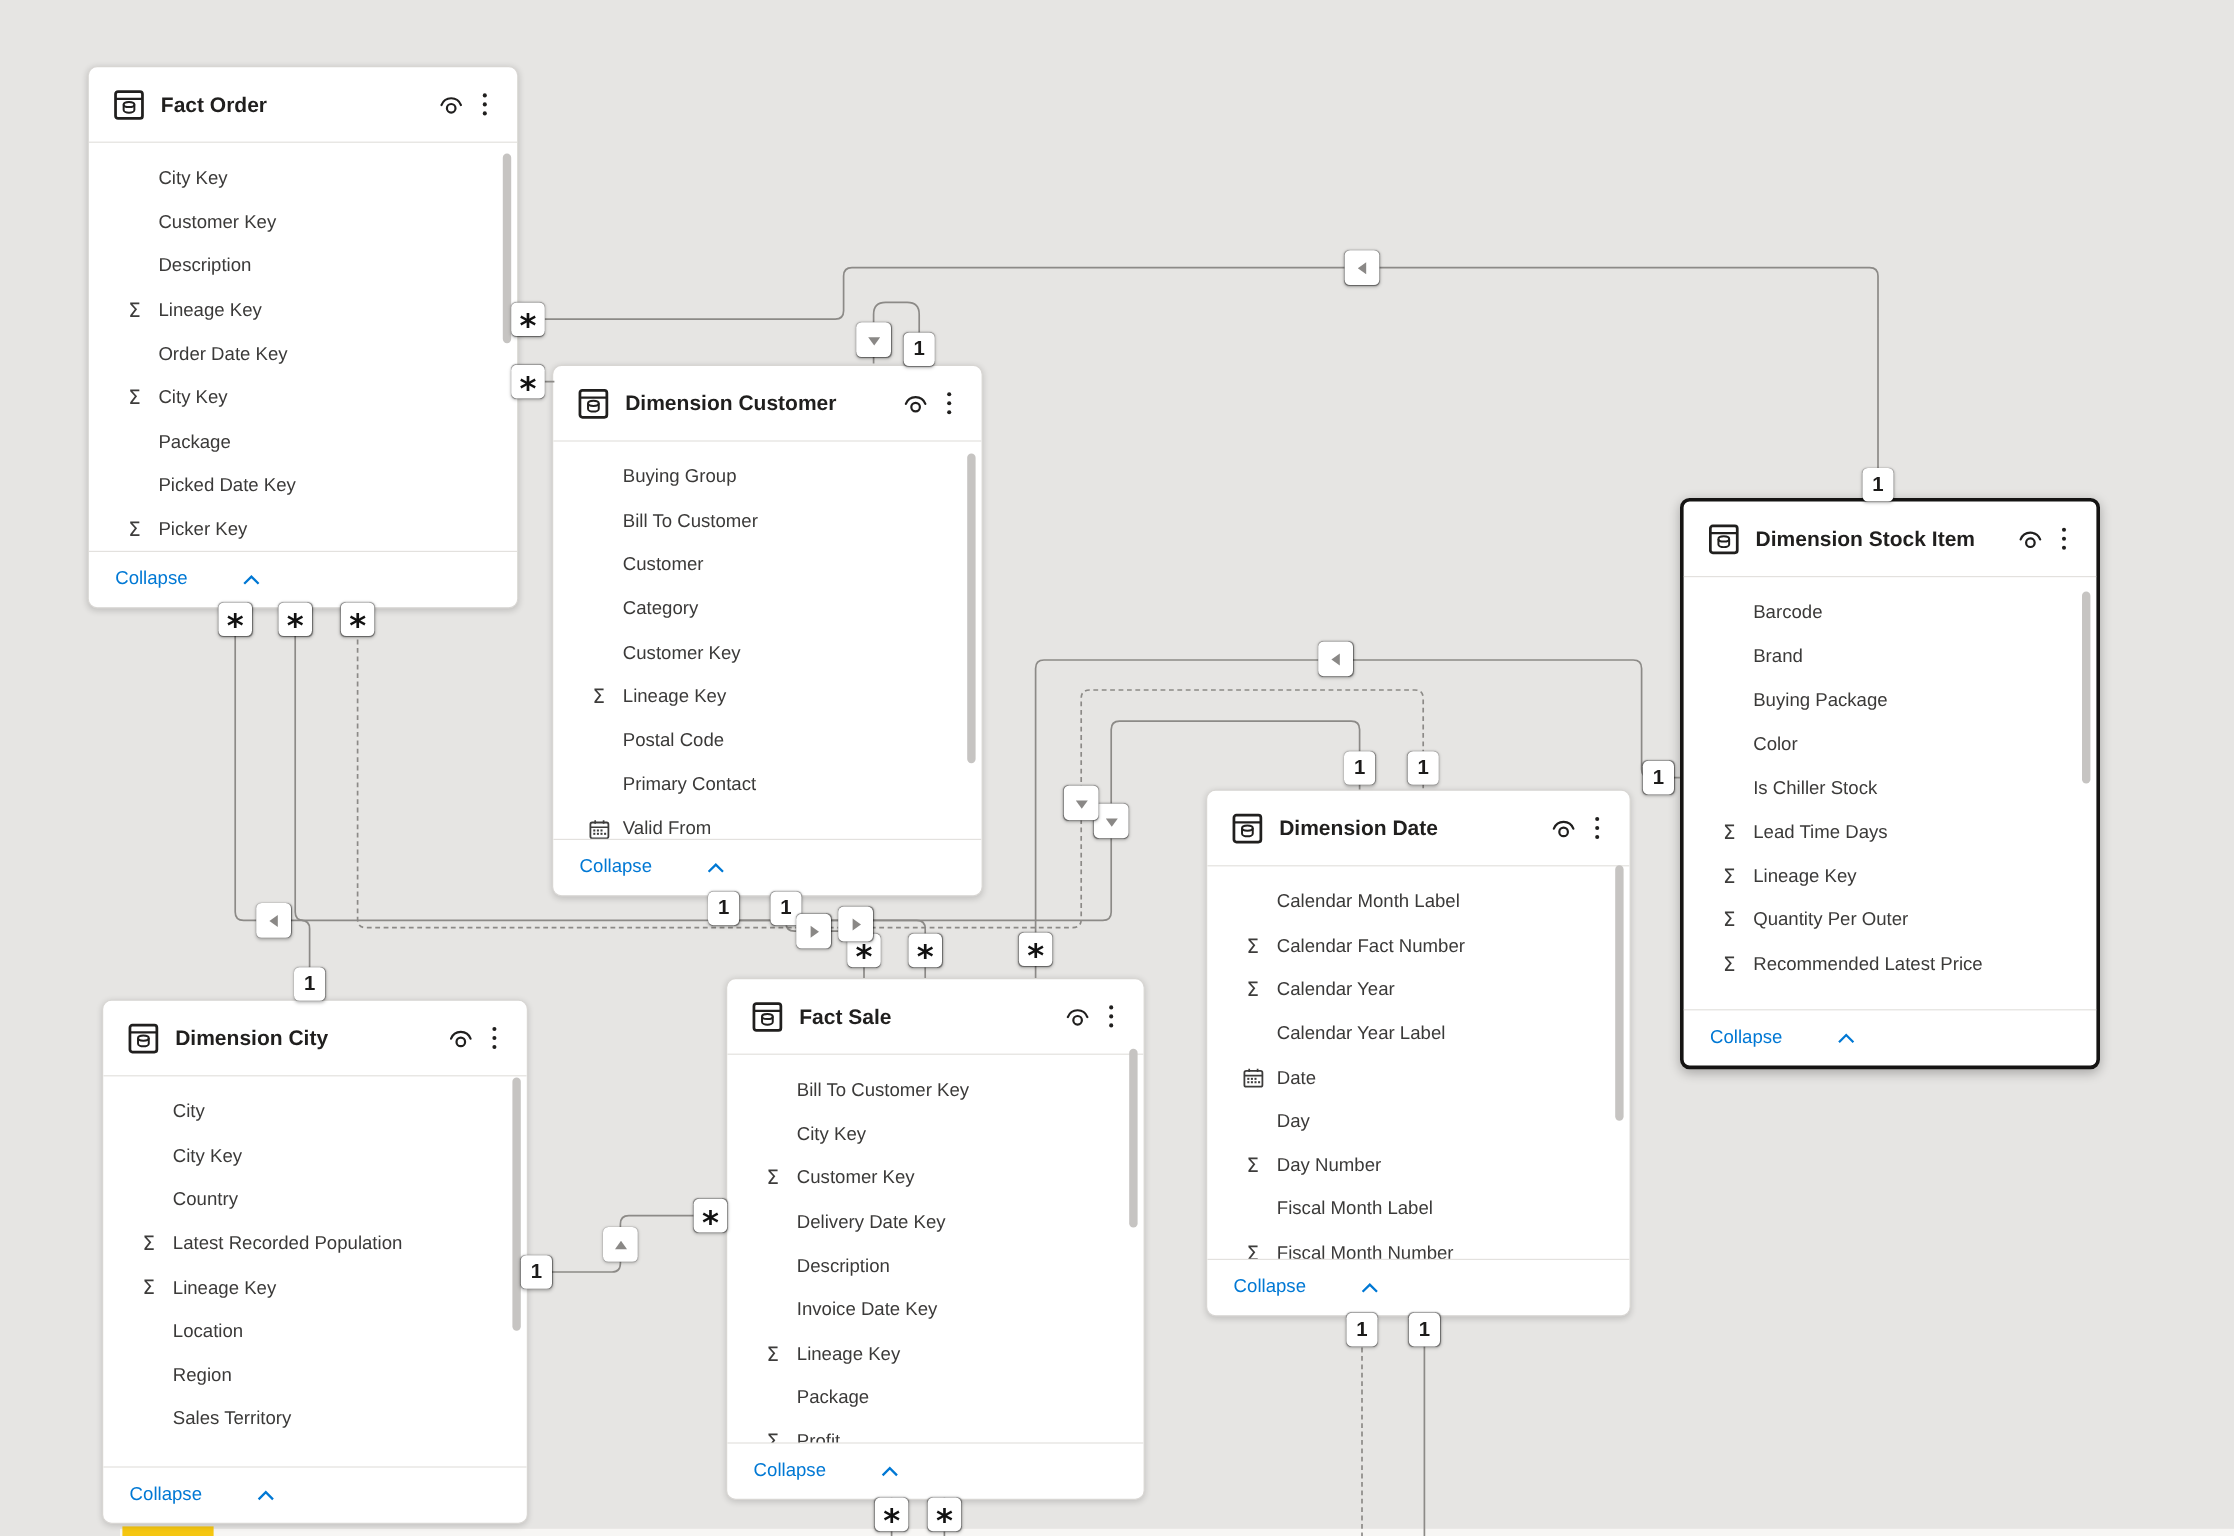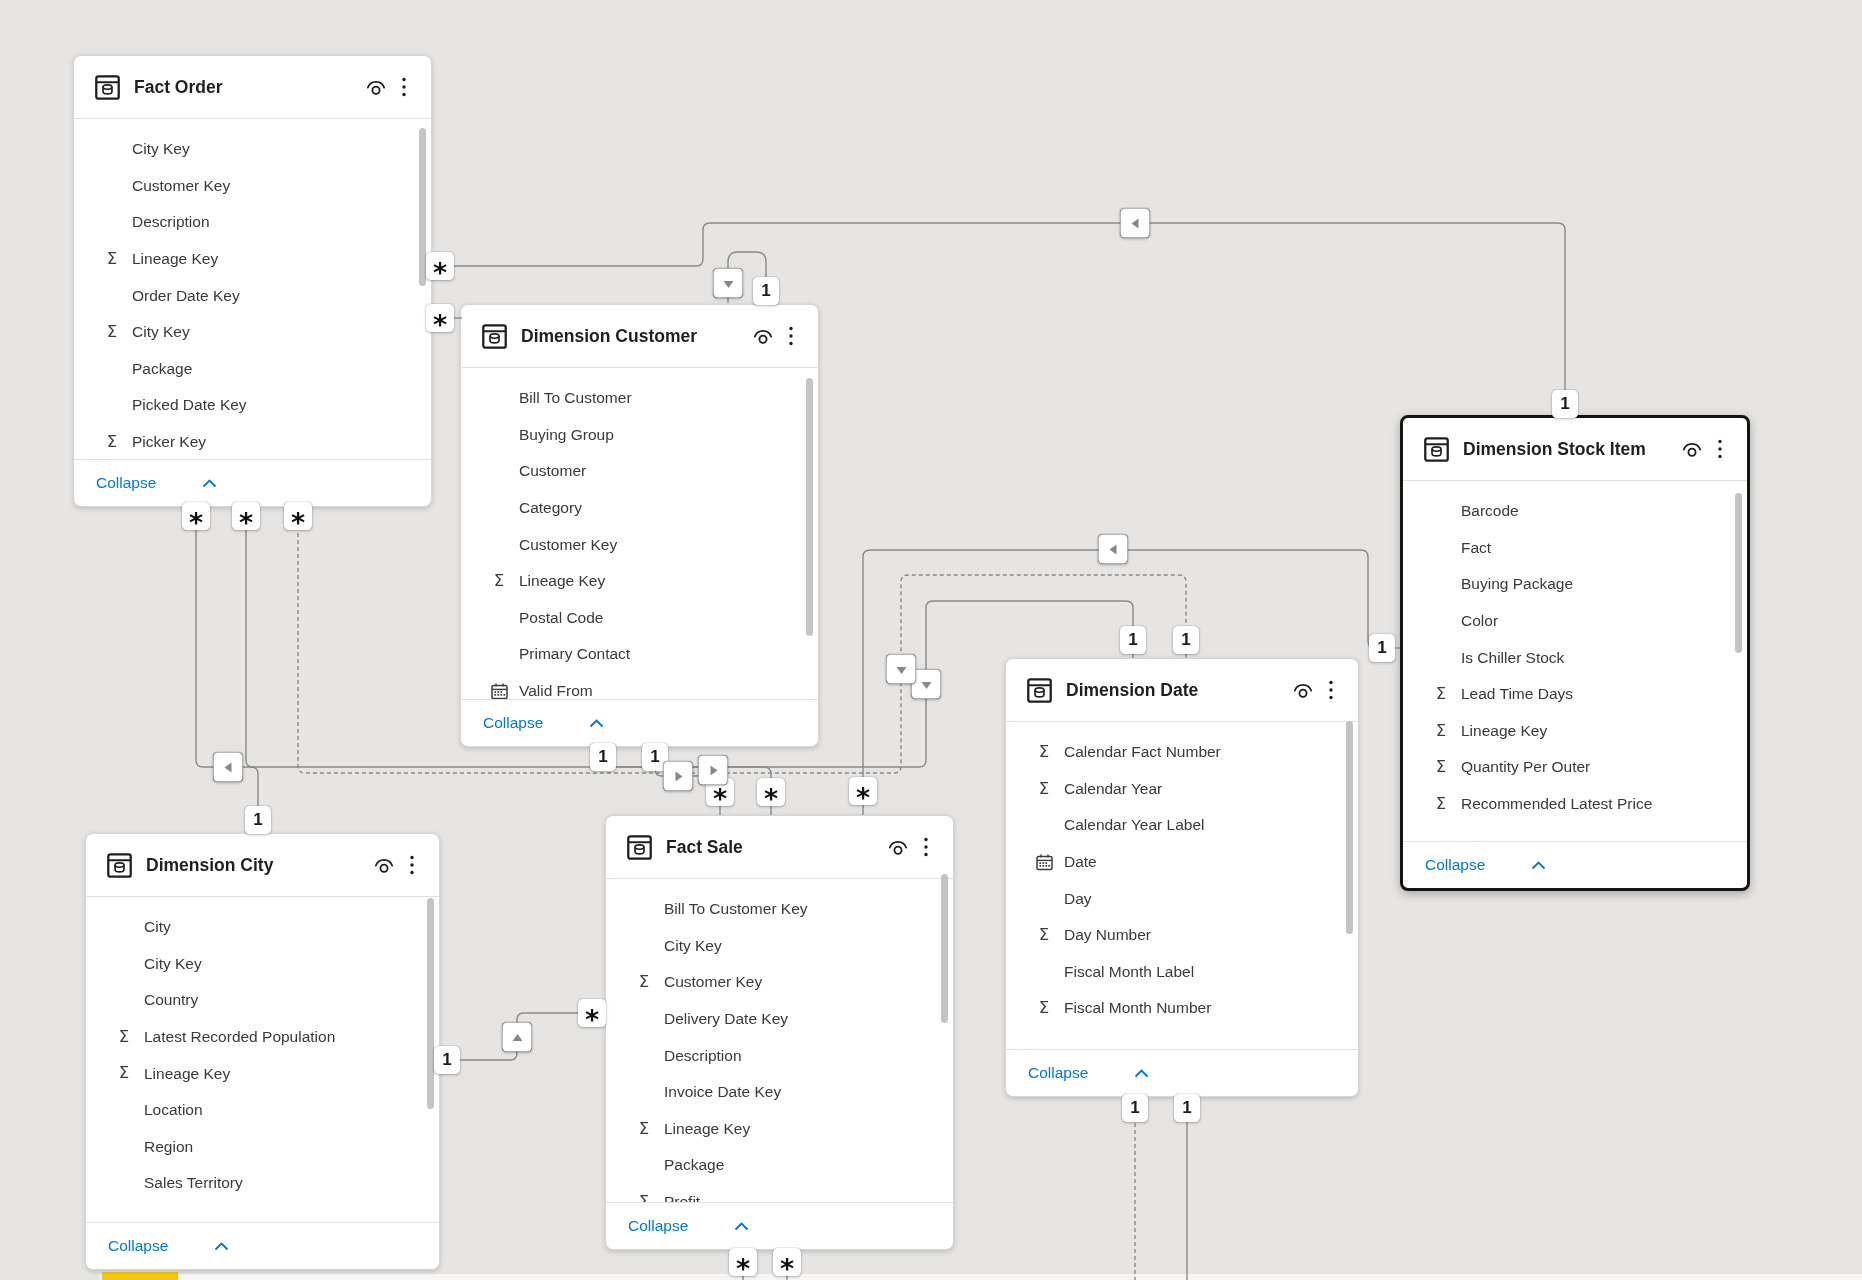--- a/index.html
+++ b/index.html
@@ -165,25 +165,25 @@
         <svg width="6" height="22" viewBox="0 0 6 22">
           <circle cx="3" cy="3.5" r="1.7" fill="#201f1e"></circle>
           <circle cx="3" cy="11" r="1.7" fill="#201f1e"></circle>
           <circle cx="3" cy="18.5" r="1.7" fill="#201f1e"></circle>
         </svg>
       </span>
     </div>
     <div class="t-fields">
         <div class="t-field">
     <span class="f-icon"></span>
+    <span class="f-name">Buying Group</span>
+  </div>
+        <div class="t-field">
+    <span class="f-icon"></span>
     <span class="f-name">Bill To Customer</span>
-  </div>
-        <div class="t-field">
-    <span class="f-icon"></span>
-    <span class="f-name">Buying Group</span>
   </div>
         <div class="t-field">
     <span class="f-icon"></span>
     <span class="f-name">Customer</span>
   </div>
         <div class="t-field">
     <span class="f-icon"></span>
     <span class="f-name">Category</span>
   </div>
         <div class="t-field">
@@ -258,21 +258,21 @@
         </svg>
       </span>
     </div>
     <div class="t-fields">
         <div class="t-field">
     <span class="f-icon"></span>
     <span class="f-name">Barcode</span>
   </div>
         <div class="t-field">
     <span class="f-icon"></span>
-    <span class="f-name">Fact</span>
+    <span class="f-name">Brand</span>
   </div>
         <div class="t-field">
     <span class="f-icon"></span>
     <span class="f-name">Buying Package</span>
   </div>
         <div class="t-field">
     <span class="f-icon"></span>
     <span class="f-name">Color</span>
   </div>
         <div class="t-field">
@@ -325,20 +325,24 @@
       </span>
       <span class="t-more">
         <svg width="6" height="22" viewBox="0 0 6 22">
           <circle cx="3" cy="3.5" r="1.7" fill="#201f1e"></circle>
           <circle cx="3" cy="11" r="1.7" fill="#201f1e"></circle>
           <circle cx="3" cy="18.5" r="1.7" fill="#201f1e"></circle>
         </svg>
       </span>
     </div>
     <div class="t-fields">
+        <div class="t-field">
+    <span class="f-icon"></span>
+    <span class="f-name">Calendar Month Label</span>
+  </div>
         <div class="t-field">
     <span class="f-icon">Σ</span>
     <span class="f-name">Calendar Fact Number</span>
   </div>
         <div class="t-field">
     <span class="f-icon">Σ</span>
     <span class="f-name">Calendar Year</span>
   </div>
         <div class="t-field">
     <span class="f-icon"></span>

